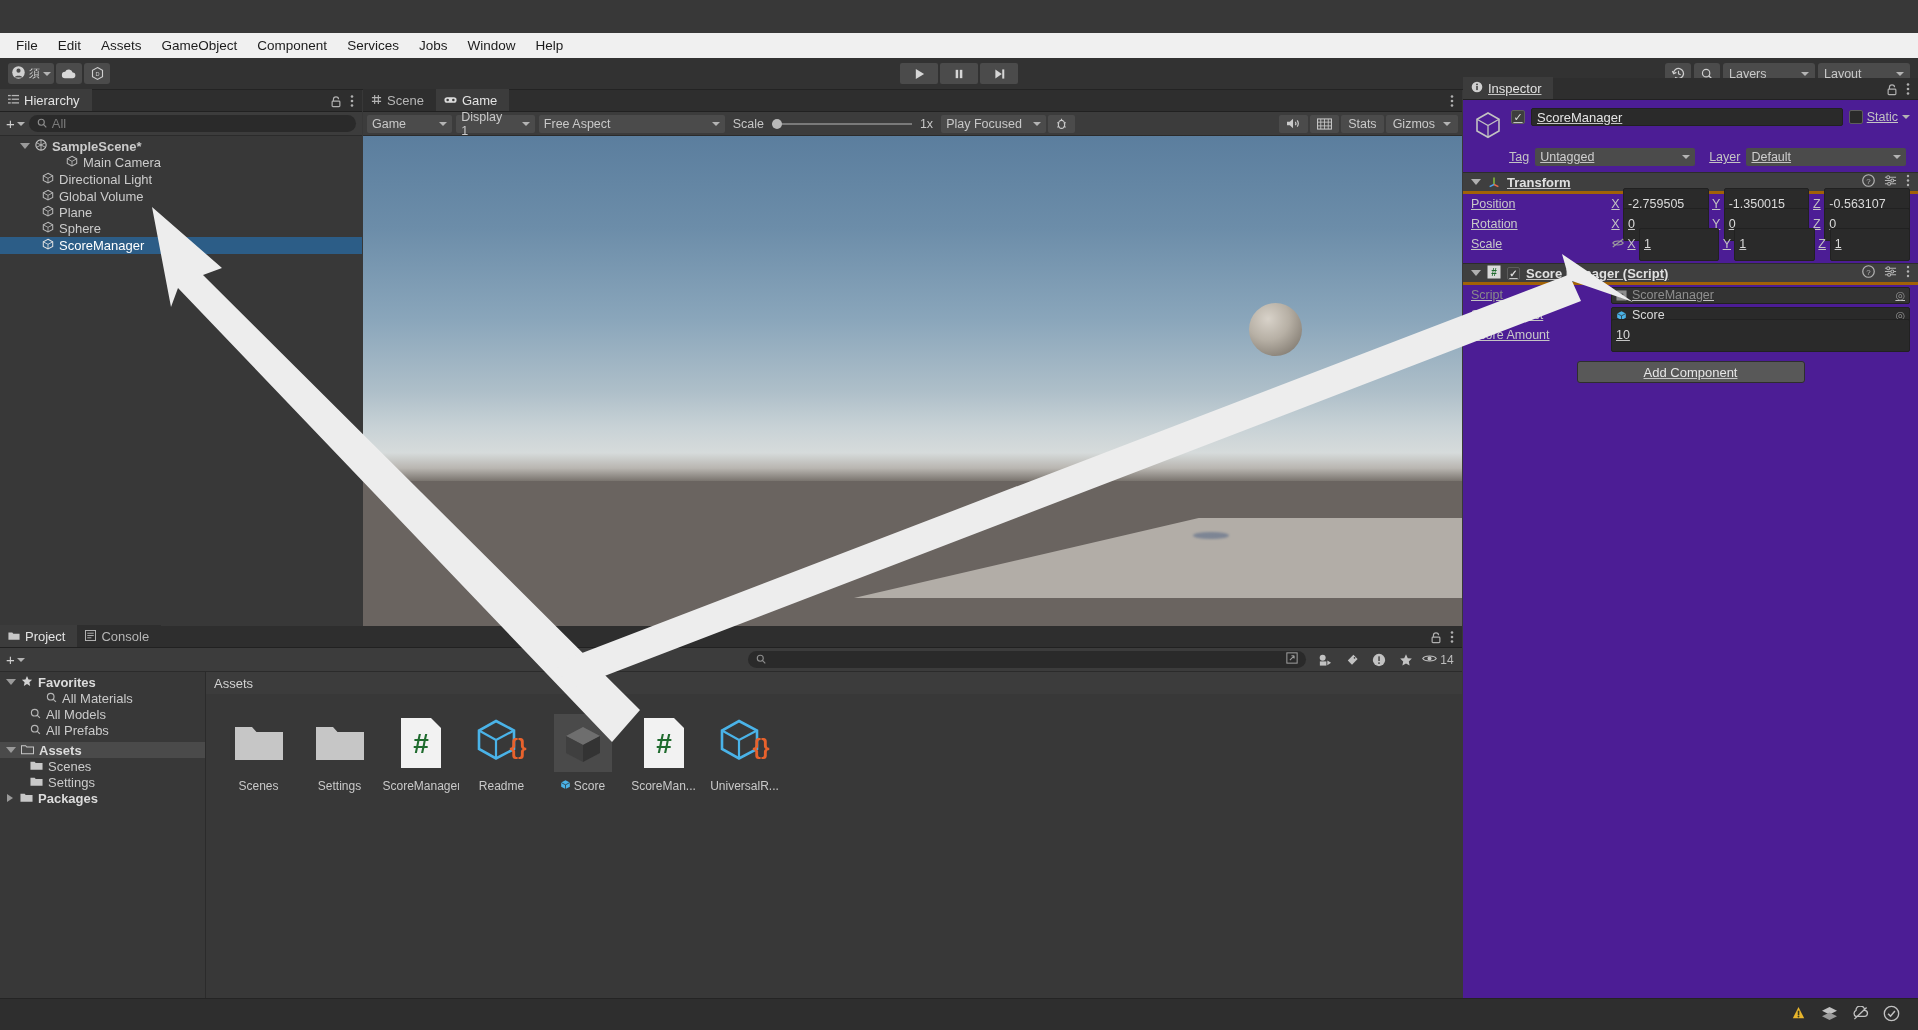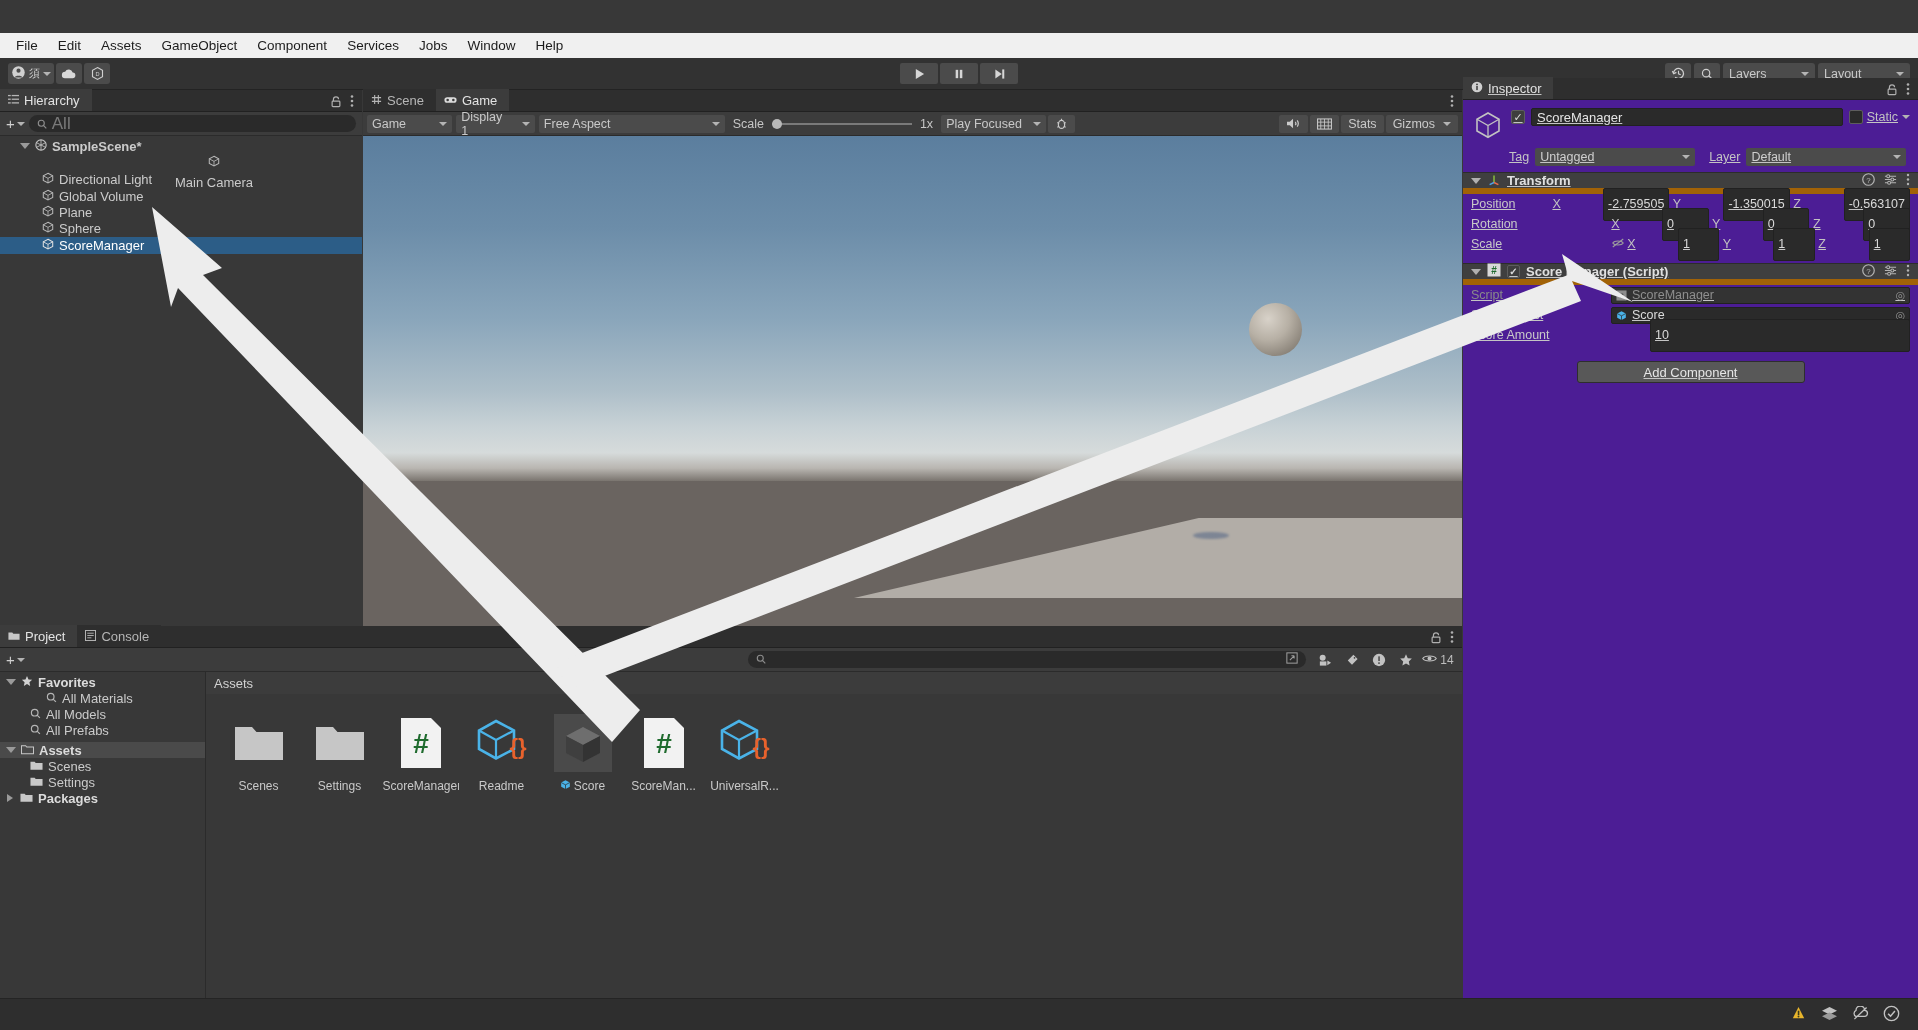--- a/index.html
+++ b/index.html
@@ -86,21 +86,21 @@
   
   #hierarchy { left: 0; top: 90px; width: 362px; height: 535px; background: #383838; }
   .hier-toolbar {
     height: 24px; background: #3c3c3c; display: flex; align-items: center;
     gap: 4px; padding: 0 6px; border-bottom: 1px solid #2b2b2b;
   }
   .plus-btn { display: flex; align-items: center; gap: 2px; color: #cfcfcf; font-size: 15px; }
   .search-box {
     flex: 1; height: 17px; background: #2a2a2a; border-radius: 9px;
     display: flex; align-items: center; padding: 0 8px; gap: 5px;
-    font-size: 17px; color: #7a7a7a;
+    font-size: 13px; color: #7a7a7a;
   }
   .hier-list { padding-top: 2px; }
   .hier-row {
     height: 16.5px; display: flex; align-items: center; gap: 5px;
     font-size: 13px; color: #cbcbcb; padding-left: 6px; white-space: nowrap;
   }
   .hier-row.selected { background: #2c5d87; color: #ffffff; }
 
   
   #gameview { left: 363px; top: 90px; width: 1099px; height: 535px; background: #393939; }
@@ -161,33 +161,33 @@
     flex: 1; height: 18px; background: #2a2a2a; border: 1px solid #212121; border-radius: 2px;
     display: flex; align-items: center; padding: 0 5px; font-size: 13px; color: #e4e4e4;
   }
   .static-box { display: flex; align-items: center; gap: 4px; font-size: 12.5px; color: #c2c2c2; }
   .tag-row { display: flex; align-items: center; gap: 6px; padding: 2px 8px 6px 46px; font-size: 12.5px; }
   .tag-dd {
     height: 18px; background: #4b4b4b; border-radius: 2px; display: flex; align-items: center;
     padding: 0 5px; justify-content: space-between; font-size: 12.5px; color: #cfcfcf;
   }
   .comp-header {
-    height: 22px; background: #3f3f3f; border-top: 1px solid #2c2c2c; border-bottom: 6px solid #a16207;
+    height: 22px; background: #3f3f3f; border-top: 1px solid #2c2c2c; border-bottom: 3px solid #a16207;
     display: flex; align-items: center; gap: 6px; padding: 0 8px; font-size: 13px; color: #e0e0e0; font-weight: bold;
   }
   .foldout { width: 0; height: 0; border-left: 5px solid transparent; border-right: 5px solid transparent; border-top: 6px solid #b0b0b0; }
   .comp-icons { margin-left: auto; display: flex; align-items: center; gap: 9px; color: #b4b4b4; font-size: 12px; font-weight: normal; }
   .prop-row { display: flex; align-items: center; height: 20px; padding: 0 8px; font-size: 12.5px; }
   .prop-label { width: 140px; color: #c8c8c8; }
   .prop-label.dim { color: #8a8a8a; }
   .vec-field { display: flex; align-items: center; gap: 3px; flex: 1; }
   .axis { color: #c2c2c2; width: 9px; text-align: center; font-size: 12.5px; }
   .num-input {
     flex: 1; height: 33px; background: #2a2a2a; border: 1px solid #212121; border-radius: 2px;
-    display: flex; align-items: center; padding: 0 4px; font-size: 12.5px; color: #dadada; min-width: 0; margin-left: 39px;
+    display: flex; align-items: center; padding: 0 4px; font-size: 12.5px; color: #dadada; min-width: 0;
   }
   .obj-field {
     flex: 1; height: 17px; background: #2a2a2a; border: 1px solid #212121; border-radius: 2px;
     display: flex; align-items: center; padding: 0 4px; gap: 5px; font-size: 12.5px; color: #dadada;
   }
   .obj-field.dim { background: #333333; color: #8e8e8e; }
   .obj-field .pickr { margin-left: auto; color: #9a9a9a; font-size: 11px; }
   .mini-cube { width: 11px; height: 11px; }
   .add-comp-wrap { display: flex; justify-content: center; padding-top: 16px; }
   .add-comp {
@@ -376,21 +376,21 @@
         <span class="tri"></span>
         <span>
           <svg width="12" height="12" viewBox="0 0 14 14">
               <circle cx="7" cy="7" r="6" fill="none" stroke="#c3c3c3" stroke-width="1.3"></circle>
               <path d="M7 1v12M1.6 4.2l10.8 5.6M12.4 4.2L1.6 9.8" stroke="#c3c3c3" stroke-width="1"></path>
             </svg>
         </span>
         <span style="font-weight:bold;">SampleScene*</span>
       </div>
 
-      <div class="hier-row" style="padding-left:66px;flex-direction:column;">
+      <div class="hier-row" style="padding-left:66px;">
         <span>
           <svg width="12" height="12" viewBox="0 0 14 14">
               <polygon points="7,1.5 12.5,4.5 12.5,9.8 7,12.8 1.5,9.8 1.5,4.5" fill="none" stroke="#b8b8b8" stroke-width="1.2"></polygon>
               <path d="M1.5 4.5L7 7.4l5.5-2.9M7 7.4v5.4" fill="none" stroke="#b8b8b8" stroke-width="1"></path>
             </svg>
         </span>
         <span>Main Camera</span>
       </div>
 
       <div class="hier-row" style="padding-left:42px;">

